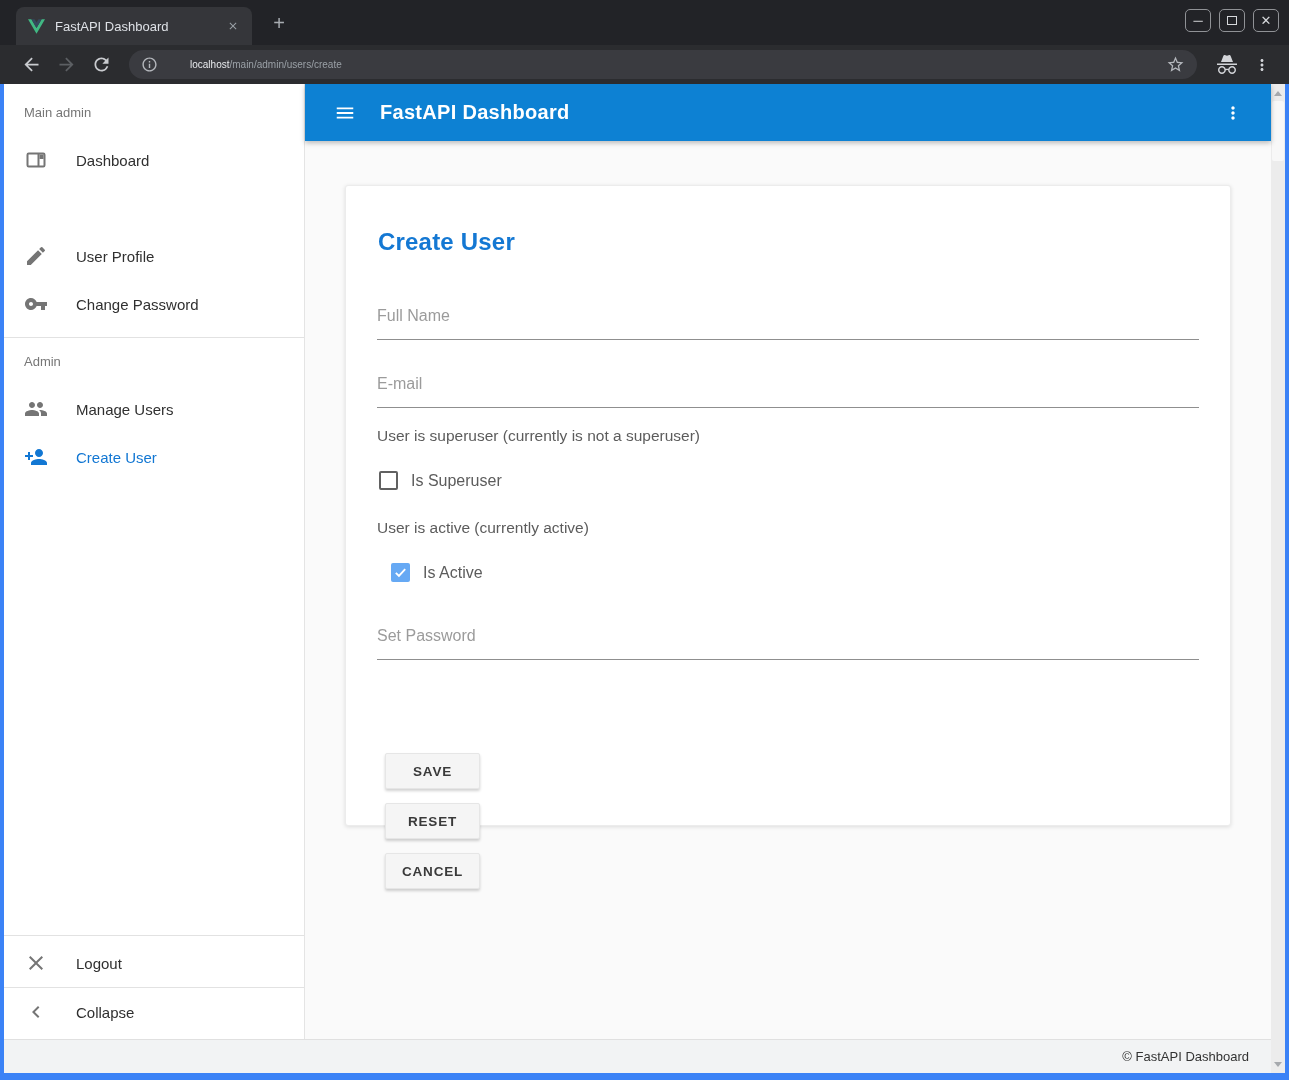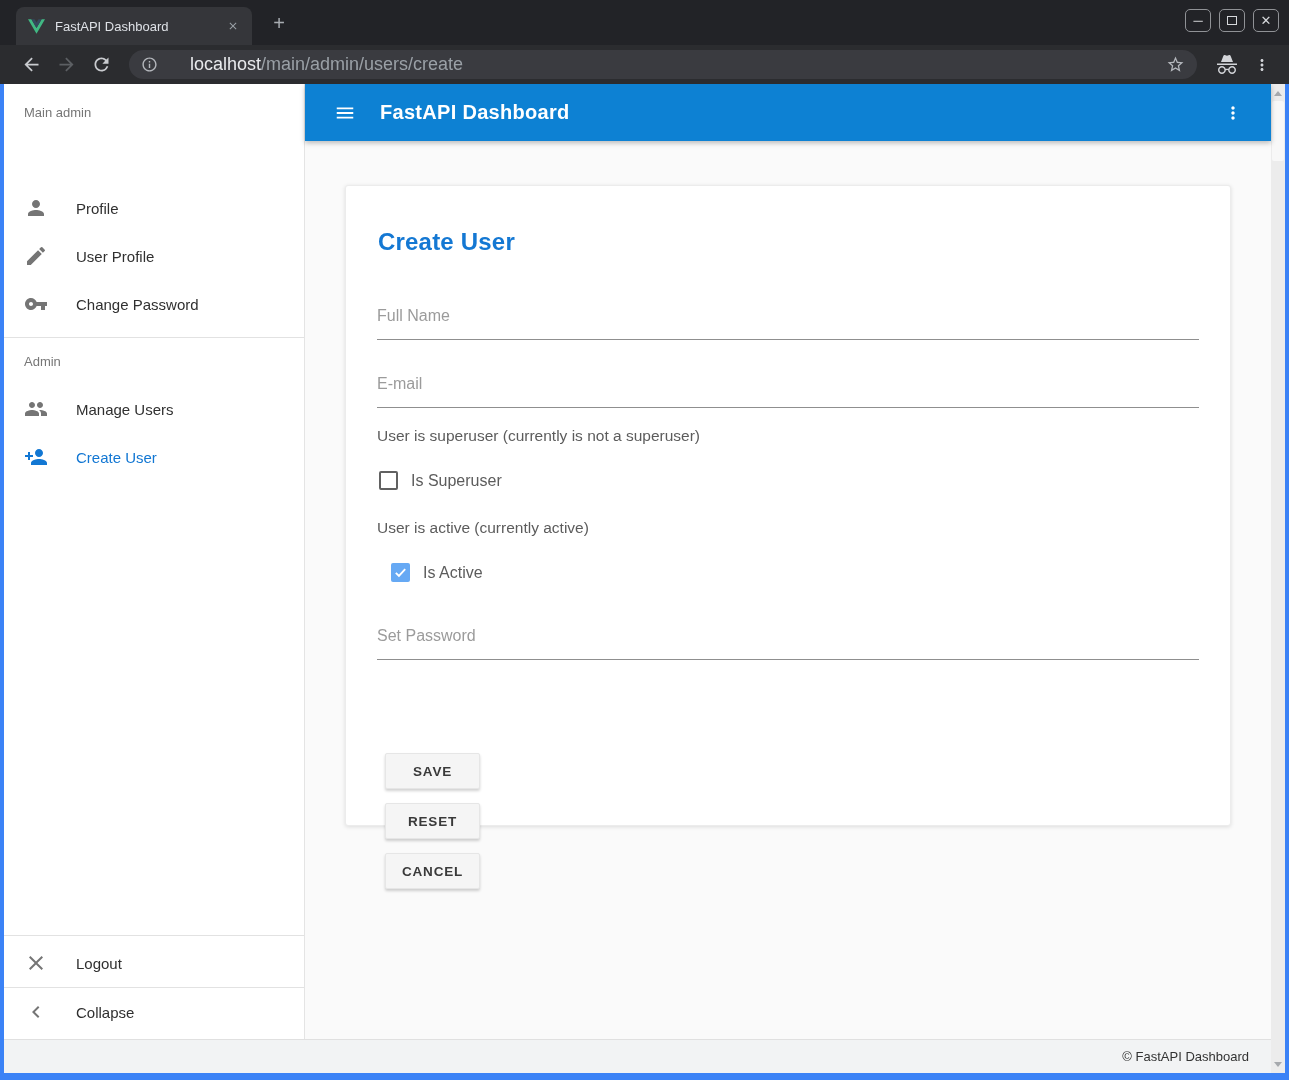--- a/index.html
+++ b/index.html
@@ -36,21 +36,21 @@
     position:absolute; top:45px; left:0; right:0; height:39px; background:#2b2c2f;
     display:flex; align-items:center; padding:0 14px;
   }
   .nav-icon { width:21px; height:21px; margin:0 7px; color:#c9cbcf; flex:0 0 auto; }
   .nav-icon.disabled { color:#5c5f63; }
   .omnibox {
     flex:1; height:29px; background:#3a3b40; border-radius:15px;
     display:flex; align-items:center; padding:0 12px; margin:0 8px 0 10px; min-width:0;
   }
   .info-icon { width:17px; height:17px; color:#b4b7bc; flex:0 0 auto; }
-  .url { margin-left:10px; font-size:18px; white-space:nowrap; overflow:hidden; flex:1;padding-left:22px; }
+  .url { margin-left:10px; font-size:10px; white-space:nowrap; overflow:hidden; flex:1;padding-left:22px; }
   .url .host { color:#e8eaed; }
   .url .path { color:#9aa0a6; }
   .star-icon { width:19px; height:19px; color:#b4b7bc; flex:0 0 auto; }
   .incog-icon { width:24px; height:24px; color:#d3d5d9; margin:0 10px; flex:0 0 auto; }
   .dots-icon { width:18px; height:18px; color:#d3d5d9; margin:0 4px; flex:0 0 auto; }
 
   
   .app {
     position:absolute; left:4px; right:4px; top:84px; bottom:7px;
     background:#fafafa; overflow:hidden;
@@ -188,27 +188,29 @@
     <svg class="dots-icon" viewBox="0 0 24 24">
         <path fill="currentColor" d="M12 8c1.1 0 2-.9 2-2s-.9-2-2-2-2 .9-2 2 .9 2 2 2zm0 2c-1.1 0-2 .9-2 2s.9 2 2 2 2-.9 2-2-.9-2-2-2zm0 6c-1.1 0-2 .9-2 2s.9 2 2 2 2-.9 2-2-.9-2-2-2z"></path>
       </svg>
   </div>
 
   <div class="app">
 
     <nav class="sidebar">
       <div class="side-label" style="top:21px">Main admin</div>
 
-
-      <div class="side-item" style="top:100px">
-        <svg class="s-icon" viewBox="0 0 24 24">
-            <path fill="currentColor" d="M12 12c2.21 0 4-1.79 4-4s-1.79-4-4-4-4 1.79-4 4 1.79 4 4 4zm0 2c-2.67 0-8 1.34-8 4v2h16v-2c0-2.66-5.33-4-8-4z"></path>
-          </svg>
-        <span class="s-text">Profile</span>
-      </div>
+      <div class="side-item" style="top:52px">
+        <svg class="s-icon" viewBox="0 0 24 24">
+          <rect x="3.5" y="5.5" width="17" height="13" rx="1.2" fill="none" stroke="currentColor" stroke-width="2"></rect>
+          <line x1="14.5" y1="6" x2="14.5" y2="18" stroke="currentColor" stroke-width="2"></line>
+          <rect x="15.5" y="6.5" width="4" height="4.5" fill="currentColor"></rect>
+        </svg>
+        <span class="s-text">Dashboard</span>
+      </div>
+
 
       <div class="side-item" style="top:148px">
         <svg class="s-icon" viewBox="0 0 24 24">
             <path fill="currentColor" d="M3 17.25V21h3.75L17.81 9.94l-3.75-3.75L3 17.25zM20.71 7.04c.39-.39.39-1.02 0-1.41l-2.34-2.34a.9959.9959 0 0 0-1.41 0l-1.83 1.83 3.75 3.75 1.83-1.83z"></path>
           </svg>
         <span class="s-text">User Profile</span>
       </div>
 
       <div class="side-item" style="top:196px">
         <svg class="s-icon" viewBox="0 0 24 24">

